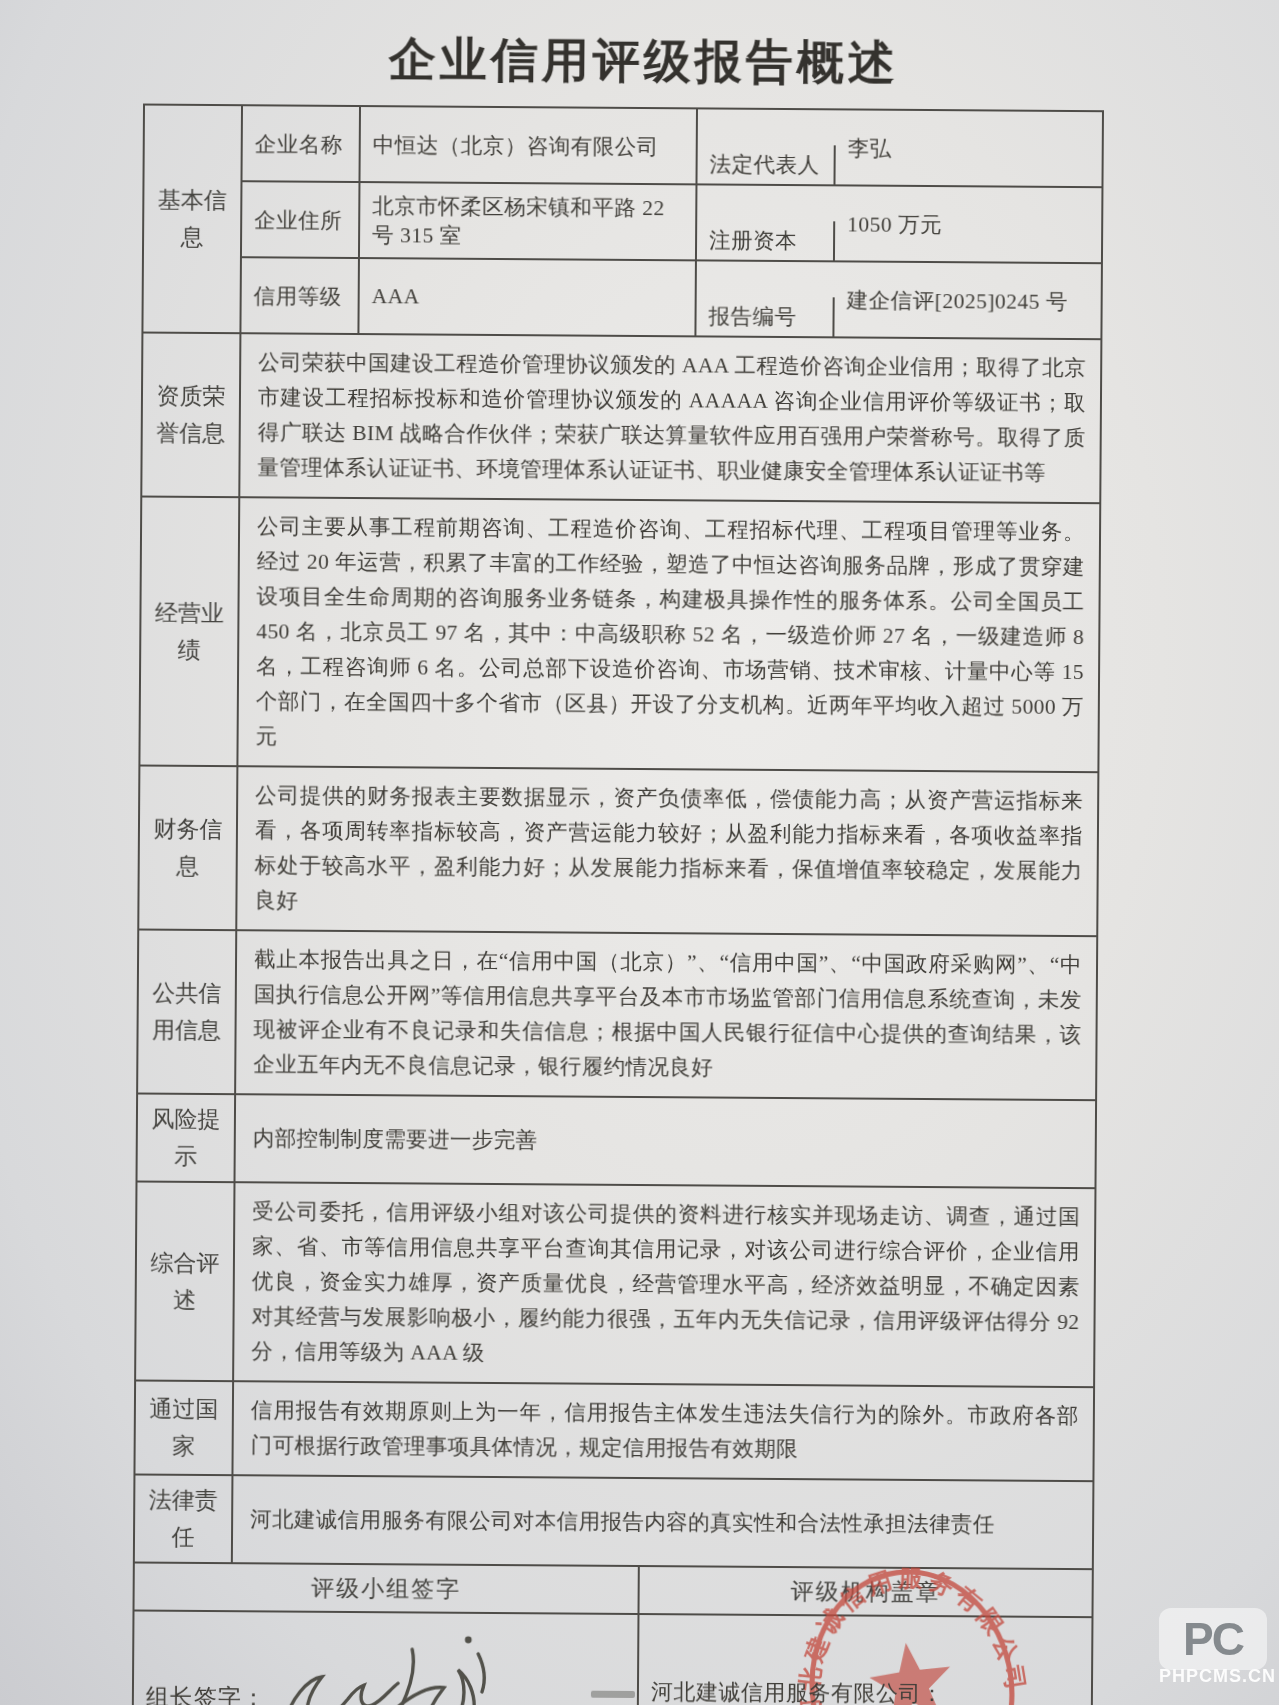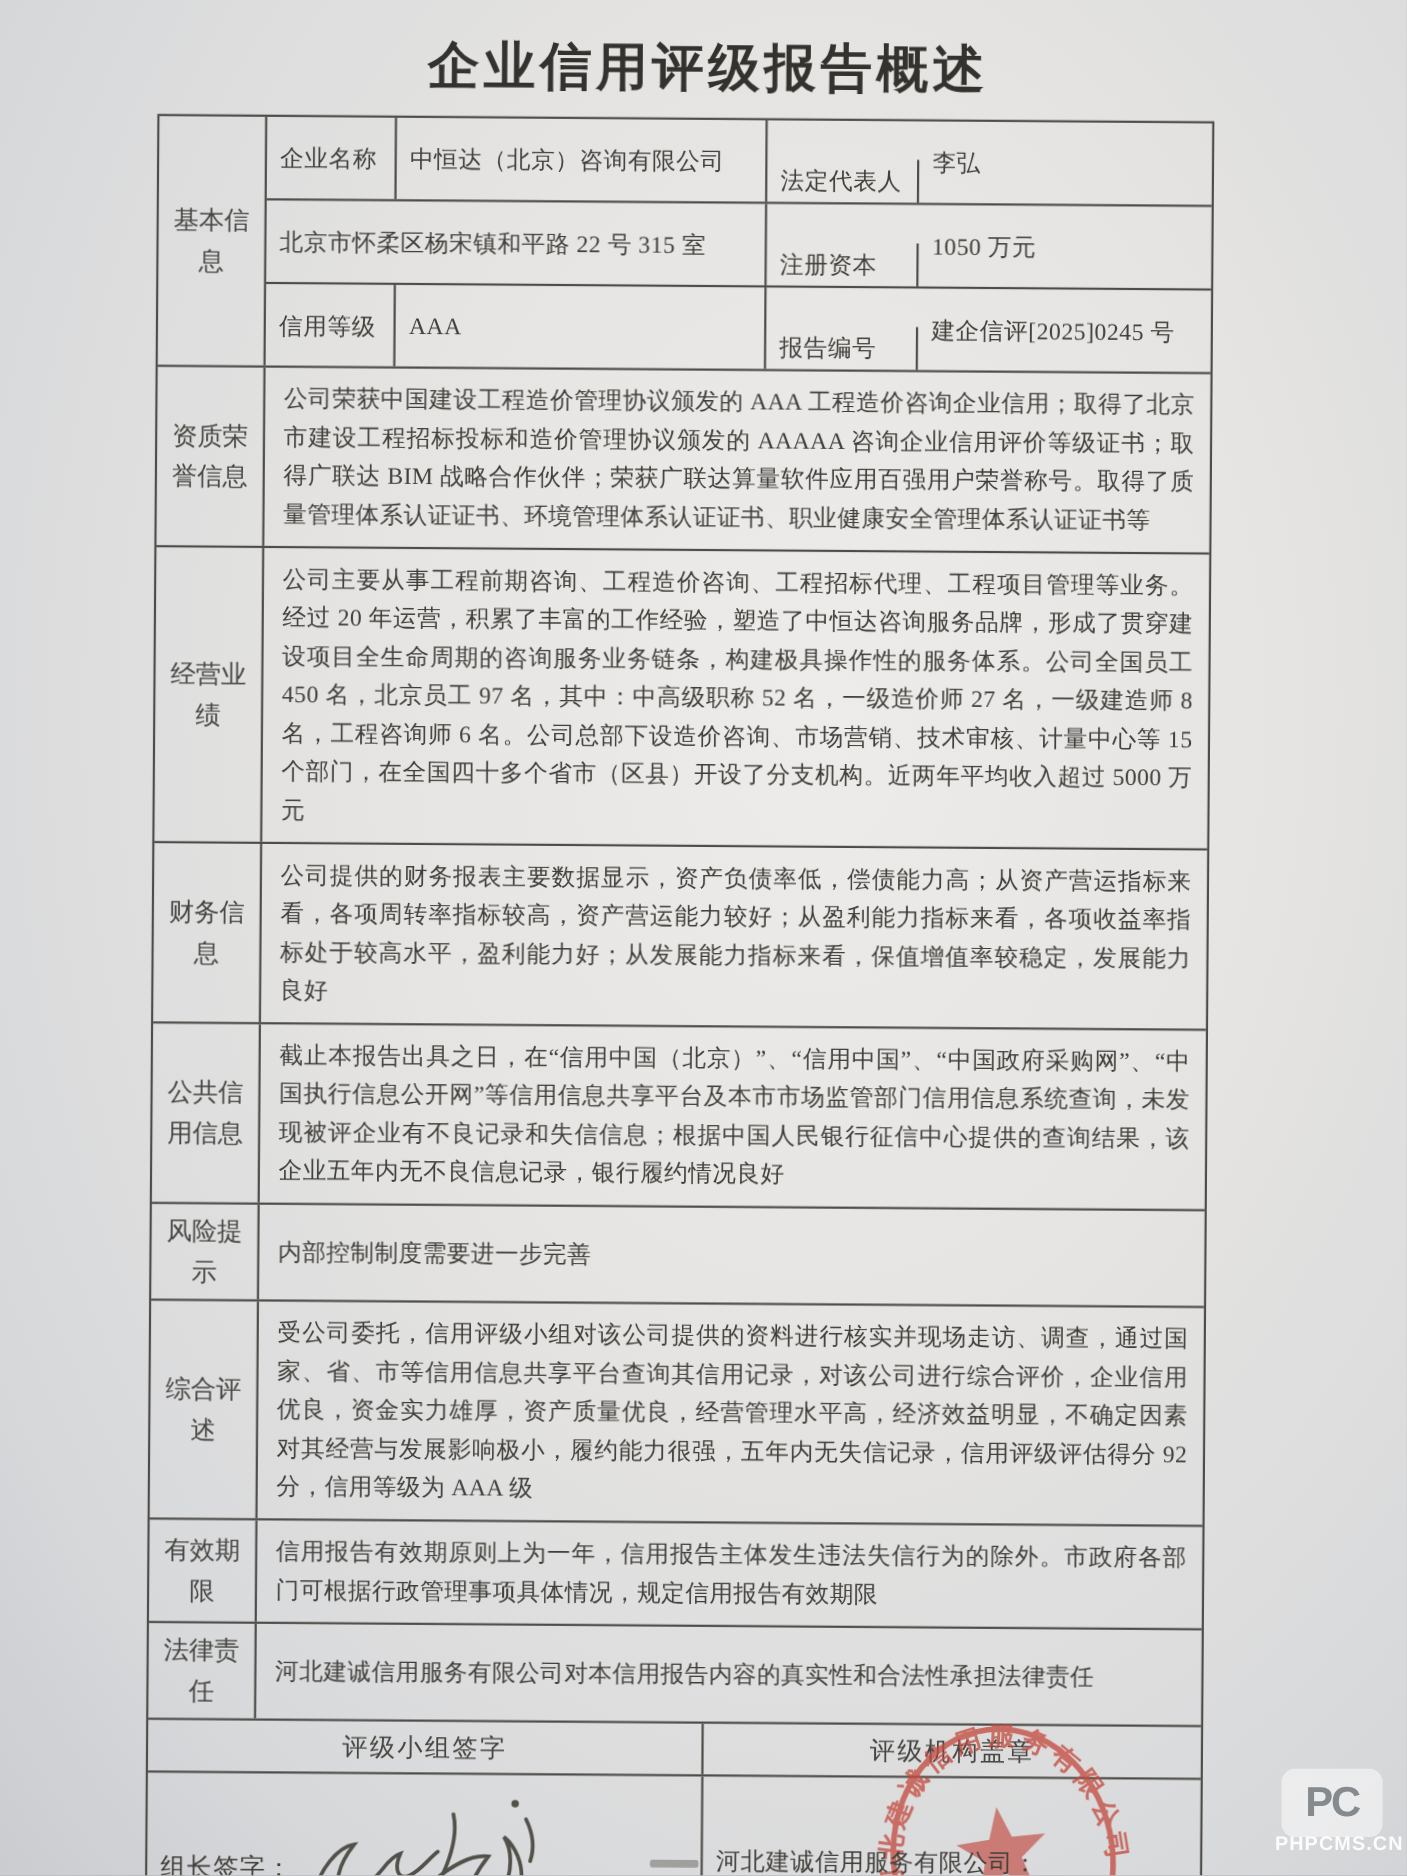--- a/index.html
+++ b/index.html
@@ -63,23 +63,23 @@
   .leader-label{position:absolute;left:12px;top:70px;font-size:23px;letter-spacing:1px;color:#403e39;}
   .company-label{position:absolute;left:12px;top:62px;font-size:22px;letter-spacing:0.5px;color:#403e39;z-index:2;}
   .date{position:absolute;font-size:22px;letter-spacing:1px;color:#403e39;z-index:3;}
   .date-left{right:56px;bottom:28px;}
   .date-right{right:10px;bottom:26px;}
   .signature{position:absolute;left:128px;top:14px;z-index:2;}
   .stamp{position:absolute;left:152px;top:-64px;z-index:1;transform:rotate(-8deg);opacity:0.85;}
   
   .watermark{position:absolute;right:16px;bottom:18px;width:104px;text-align:center;z-index:5;}
   .wm-box{
-    width:92px;height:62px;margin:0 auto;border-radius:12px;
+    width:108px;height:62px;margin:0 auto;border-radius:12px;
     background:rgba(255,255,255,0.5);display:flex;align-items:center;justify-content:center;
-    font-family:"Liberation Sans",sans-serif;font-weight:700;font-size:38px;
+    font-family:"Liberation Sans",sans-serif;font-weight:700;font-size:46px;
     color:rgba(128,133,137,0.95);letter-spacing:-2px;
   }
   .wm-text{
     margin-top:-4px;font-family:"Liberation Sans",sans-serif;font-weight:700;
     font-size:18px;letter-spacing:1px;color:rgba(255,255,255,0.92);
   }
   .edge-mark{position:absolute;left:598px;top:1691px;width:44px;height:7px;background:#70706b;opacity:0.55;border-radius:2px;}
 </style>
 </head>
 <body>
@@ -94,20 +94,21 @@
       <div class="block">
         <div class="sec-label">基本信息</div>
         <div class="basic-rows">
           <div class="b-row r1">
             <div class="cell c-lbl1">企业名称</div>
             <div class="cell c-val1">中恒达（北京）咨询有限公司</div>
             <div class="cell c-lbl2">法定代表人</div>
             <div class="cell c-val2">李弘</div>
           </div>
           <div class="b-row r2">
+            <div class="cell c-lbl1">企业住所</div>
             <div class="cell c-val1">北京市怀柔区杨宋镇和平路 22 号 315 室</div>
             <div class="cell c-lbl2">注册资本</div>
             <div class="cell c-val2">1050 万元</div>
           </div>
           <div class="b-row r3">
             <div class="cell c-lbl1">信用等级</div>
             <div class="cell c-val1">AAA</div>
             <div class="cell c-lbl2">报告编号</div>
             <div class="cell c-val2">建企信评[2025]0245 号</div>
           </div>
@@ -150,21 +151,21 @@
       </div>
 
       <div class="block h-sum">
         <div class="sec-label">综合评述</div>
         <div class="sec-text">
             <div>受公司委托，信用评级小组对该公司提供的资料进行核实并现场走访、调查，通过国家、省、市等信用信息共享平台查询其信用记录，对该公司进行综合评价，企业信用优良，资金实力雄厚，资产质量优良，经营管理水平高，经济效益明显，不确定因素对其经营与发展影响极小，履约能力很强，五年内无失信记录，信用评级评估得分 92 分，信用等级为 AAA 级</div>
           </div>
       </div>
 
       <div class="block h-valid">
-        <div class="sec-label">有效期限</div>
+        <div class="sec-label">通过国家</div>
         <div class="sec-text">
             <div>信用报告有效期原则上为一年，信用报告主体发生违法失信行为的除外。市政府各部门可根据行政管理事项具体情况，规定信用报告有效期限</div>
           </div>
       </div>
 
       <div class="block h-legal">
         <div class="sec-label">法律责任</div>
         <div class="sec-text">
             <div>河北建诚信用服务有限公司对本信用报告内容的真实性和合法性承担法律责任</div>
           </div>

